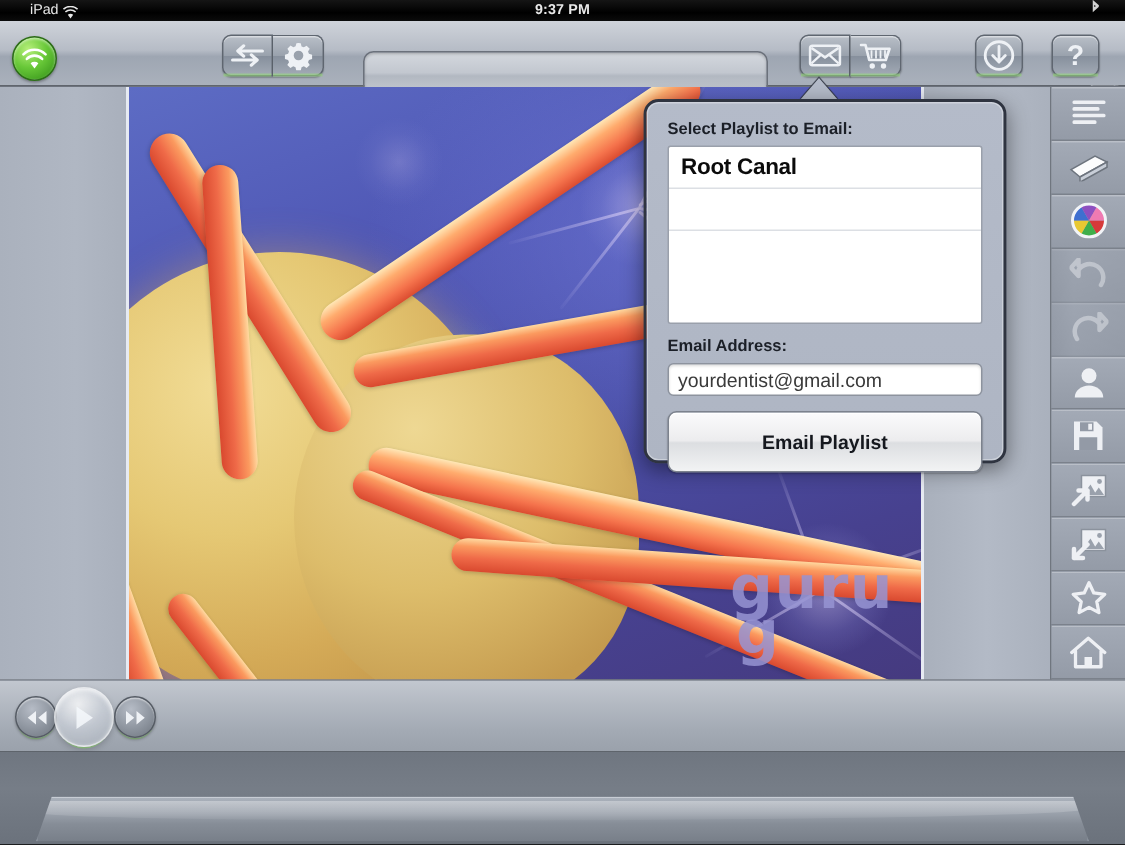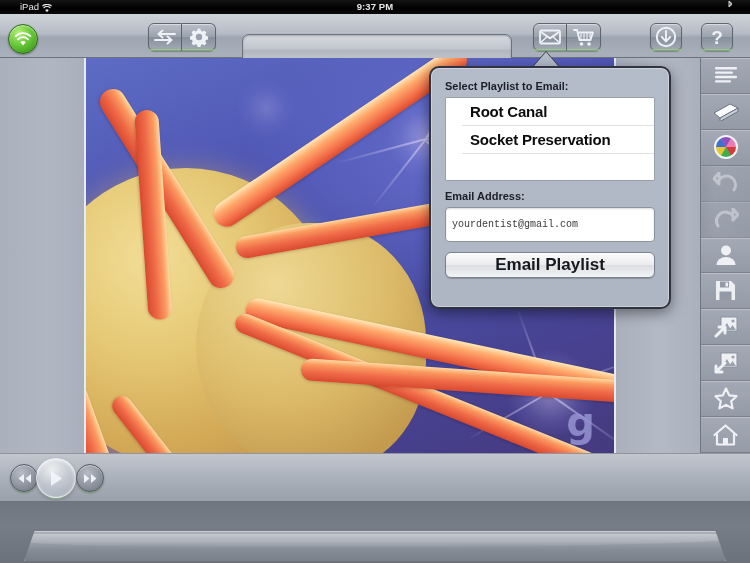--- a/index.html
+++ b/index.html
@@ -204,41 +204,40 @@
   .popover-arrow {
     position:absolute; left:533px; top:52px; width:0; height:0;
     border-left: 13px solid transparent;
     border-right: 13px solid transparent;
     border-bottom: 15px solid #b4bbc9;
     filter: drop-shadow(0 -1px 0 #2f3440);
   }
   .po-label { font-size: 11px; font-weight: bold; color:#1b1f27; margin-bottom:5px; }
   .po-list {
     background:#fff; border:1px solid #9aa0ab; border-radius:2px;
-    height: 84px; overflow:hidden;padding-left:16px;
+    height: 119px; overflow:hidden;
   }
   .po-row {
     height: 28px; display:flex; align-items:center; padding:0 8px;
     border-bottom: 1px solid #dcdfe4;
     font-size: 15px; font-weight:bold; color:#0b0b0b;
     letter-spacing:-.2px;
   }
   .po-row:last-child { border-bottom: none; }
   .po-label2 { font-size:11px; font-weight:bold; color:#1b1f27; margin:9px 0 5px; }
   .po-input {
-    width:100%; height:35px; border-radius:4px; border:1px solid #8d939e;
-    background:#fff; font-size:10px; color:#3a3a3a; padding:0 6px;
+    width:100%; height:22px; border-radius:4px; border:1px solid #8d939e;
+    background:#fff; font-size:13px; color:#3a3a3a; padding:0 6px;
     box-shadow: inset 0 1px 2px rgba(0,0,0,.15);
-    font-family: Liberation Mono, monospace;
   }
   .po-btn {
-    width:100%; height:26px; margin-top:10px;
+    width:100%; height:41px; margin-top:10px;
     border-radius:6px; border:1px solid #7c828d;
     background: linear-gradient(180deg,#fbfbfc 0%,#ececee 48%,#dcdee1 52%,#f2f3f4 100%);
-    font-size:17px; font-weight:bold; color:#15181e;
+    font-size:13px; font-weight:bold; color:#15181e;
     box-shadow: 0 1px 1px rgba(0,0,0,.2), inset 0 1px 0 #fff;
   }
   svg { display:block; }
 </style>
 </head>
 <body>
 
 <div id="app">
 
   <div class="statusbar">
@@ -361,20 +360,21 @@
         <div class="dend glow" style="left:130px; top:150px; width:300px; height:26px; transform:rotate(-34deg);"></div>
         <div class="dend" style="left:150px; top:180px; width:330px; height:22px; transform:rotate(-10deg);"></div>
         <div class="dend glow" style="left:160px; top:238px; width:400px; height:24px; transform:rotate(12deg);"></div>
         <div class="dend" style="left:150px; top:252px; width:430px; height:20px; transform:rotate(22deg);"></div>
         <div class="dend" style="left:215px; top:300px; width:330px; height:22px; transform:rotate(4deg);"></div>
         <div class="dend glow" style="left:350px; top:210px; width:220px; height:18px; transform:rotate(-8deg);"></div>
         <div class="dend" style="left:-20px; top:300px; width:180px; height:24px; transform:rotate(70deg);"></div>
         <div class="dend" style="left:30px;  top:330px; width:160px; height:20px; transform:rotate(52deg);"></div>
 
         <div class="guru">
+          <span>guru</span>
           <span class="g2">g</span>
         </div>
       </div>
     </div>
   </div>
 
   <div class="sidebar">
 
     <div class="sb-item">
       <span>
@@ -518,21 +518,20 @@
   <div class="shelf">
     <div class="shelf-sheen"></div>
   </div>
 
   <div class="popover-arrow"></div>
   <div class="popover">
     <div class="po-label">Select Playlist to Email:</div>
 
     <div class="po-list">
       <div class="po-row">Root Canal</div>
-      <div class="po-row">Socket Preservation</div>
       <div class="po-row"></div>
       <div class="po-row"></div>
     </div>
 
     <div class="po-label2">Email Address:</div>
     <input class="po-input" placeholder="Email Address" value="yourdentist@gmail.com" style="">
 
     <button class="po-btn">Email Playlist</button>
   </div>
 

